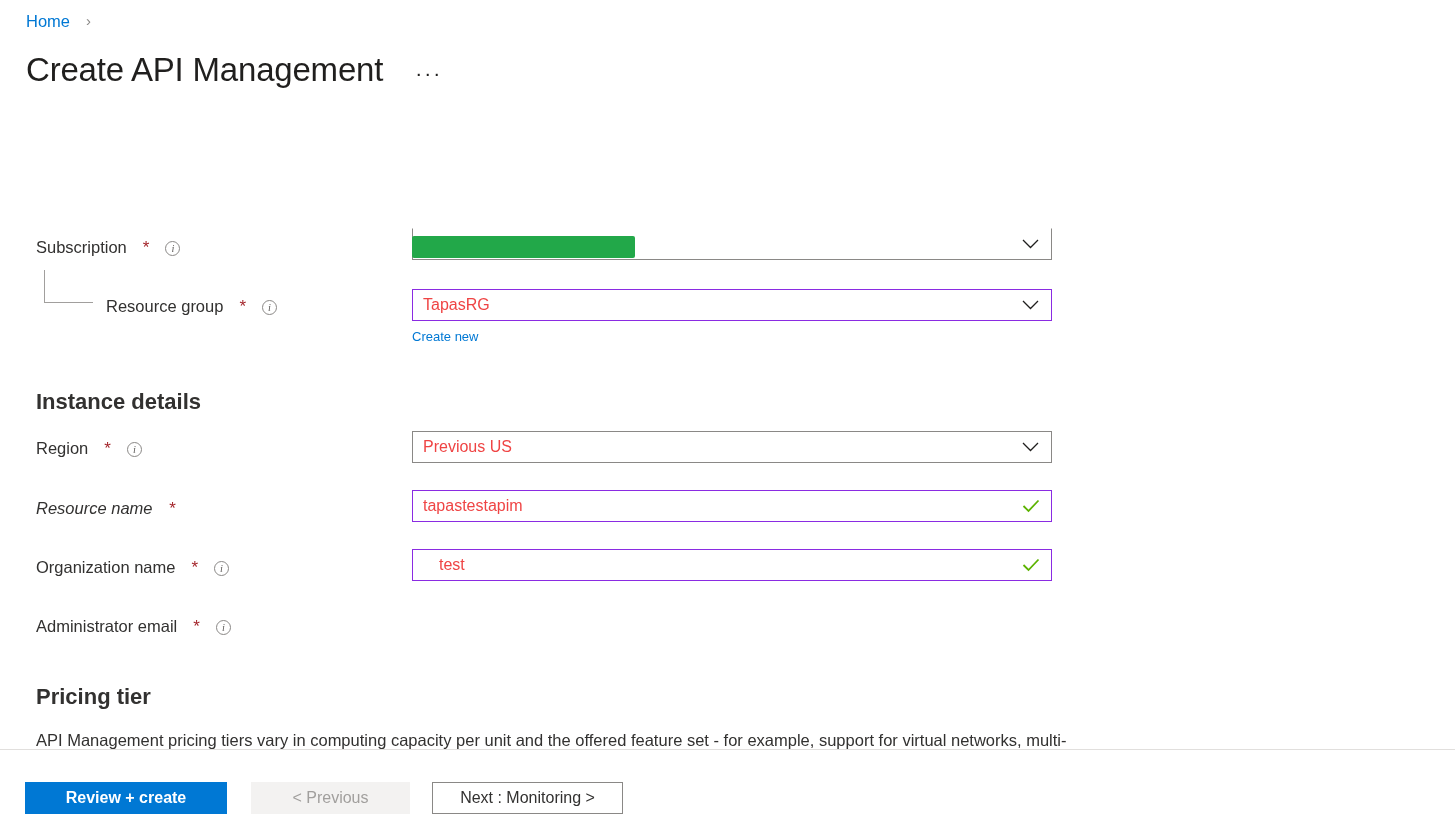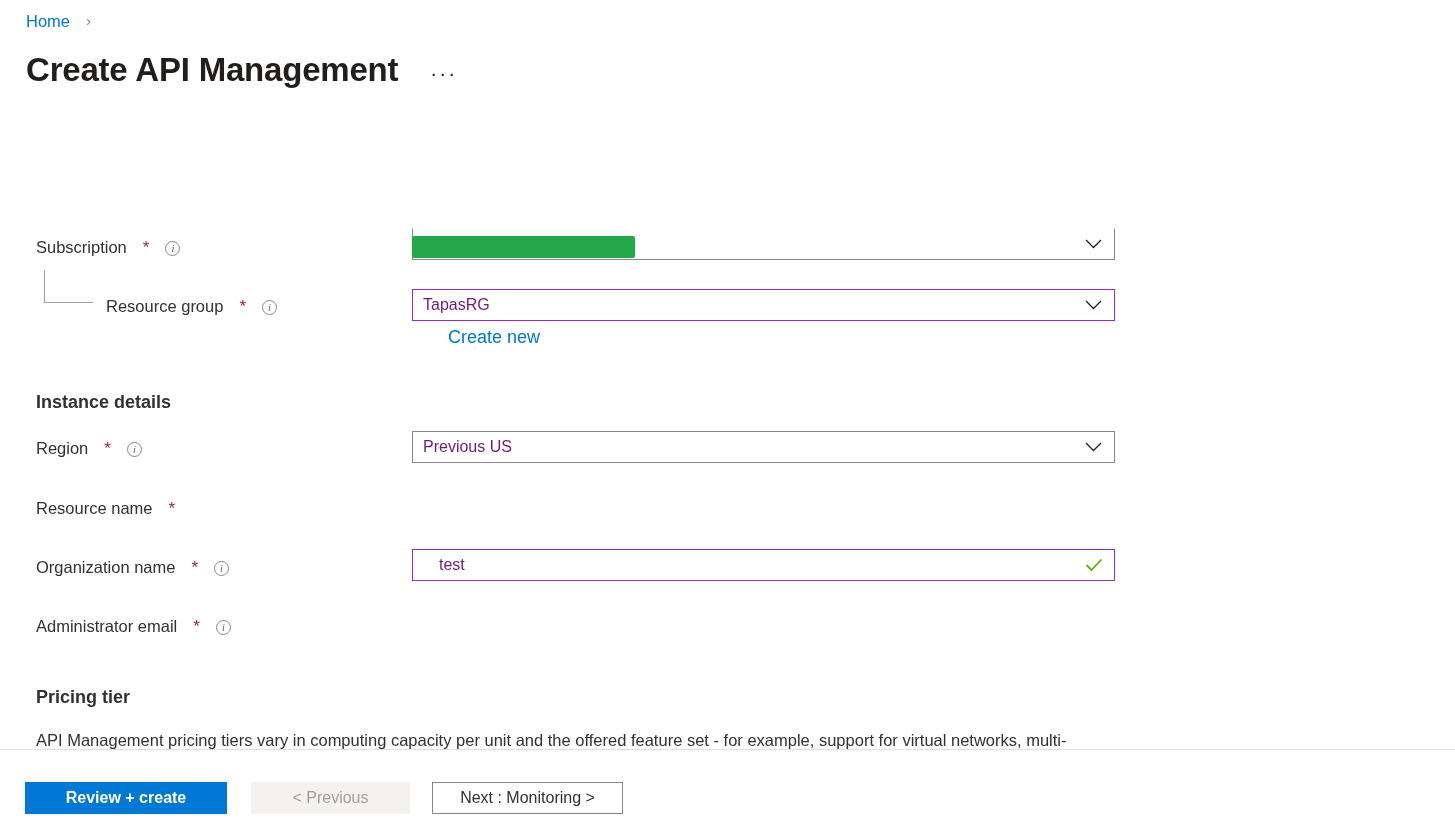--- a/index.html
+++ b/index.html
@@ -44,21 +44,21 @@
   
   .title-row {
     position: absolute;
     left: 26px;
     top: 48px;
     display: flex;
     align-items: center;
   }
   .page-title {
     font-size: 33px;
-    font-weight: 700;
+    font-weight: 400;
     color: #201f1e;
     letter-spacing: -0.2px;
     line-height: 44px;
     white-space: nowrap;
   }
   .ellipsis-btn {
     margin-left: 32px;
     margin-top: 6px;
     color: #201f1e;
     font-size: 21px;
@@ -127,29 +127,29 @@
     font-style: italic;
     color: #605e5c;
     font-family: "Liberation Serif", serif;
     line-height: 15px;
   }
 
   
   .field {
     position: absolute;
     left: 412px;
-    width: 703px;
+    width: 640px;
     height: 32px;
     background: #ffffff;
     border: 1px solid #8a8886;
     display: flex;
     align-items: center;
     padding: 0 8px 0 10px;
     font-size: 16px;
-    color: #701a75;
+    color: #ef4444;
     cursor: pointer;
   }
   .field.valid { border-color: #8a2be2; }
   .field .value {
     flex: 1;
     line-height: 30px;
     white-space: nowrap;
     overflow: hidden;
     text-overflow: ellipsis;
   }
@@ -194,31 +194,30 @@
     top: 160px;
     width: 49px;
     height: 33px;
     border-left: 1px solid #a19f9d;
     border-bottom: 1px solid #a19f9d;
   }
 
   
   .inline-link {
     position: absolute;
-    font-size: 18px;
+    font-size: 13px;
     color: #0078d4;
     cursor: pointer;
     line-height: 22px;
-    margin-left: 36px;
   }
 
   
   .section-heading {
     position: absolute;
-    font-size: 18px;
+    font-size: 22px;
     font-weight: 600;
     color: #323130;
     line-height: 24px;
   }
 
   .paragraph {
     position: absolute;
     left: 36px;
     width: 1033px;
     font-size: 16.5px;
@@ -333,25 +332,33 @@
 
     <div class="field" style="top:321px;">
       <span class="value">Previous US</span>
       <span class="chevron">
         <svg width="17" height="10" viewBox="0 0 17 10">
           <path d="M1 1 L8.5 8.5 L16 1" fill="none" stroke="#201f1e" stroke-width="1.3"></path>
         </svg>
       </span>
     </div>
 
-    <div class="label" style="left:36px; top:387px;">
+    <div class="label" style="left:36px; top:387px;font-style:italic;">
       <span>Resource name</span>
       <span class="req-star">*</span>
     </div>
 
+    <div class="field valid" style="top:380px;">
+      <span class="value">tapastestapim</span>
+      <span class="checkmark">
+        <svg width="18" height="14" viewBox="0 0 18 14">
+          <path d="M1.5 7 L6.5 12 L16.5 1.5" fill="none" stroke="#5cb300" stroke-width="1.8"></path>
+        </svg>
+      </span>
+    </div>
 
     <div class="label" style="left:36px; top:446px;">
       <span>Organization name</span>
       <span class="req-star">*</span>
       <span class="info-icon"></span>
     </div>
 
     <div class="field valid" style="top:439px;padding-left:26px;">
       <span class="value">test</span>
       <span class="checkmark">

